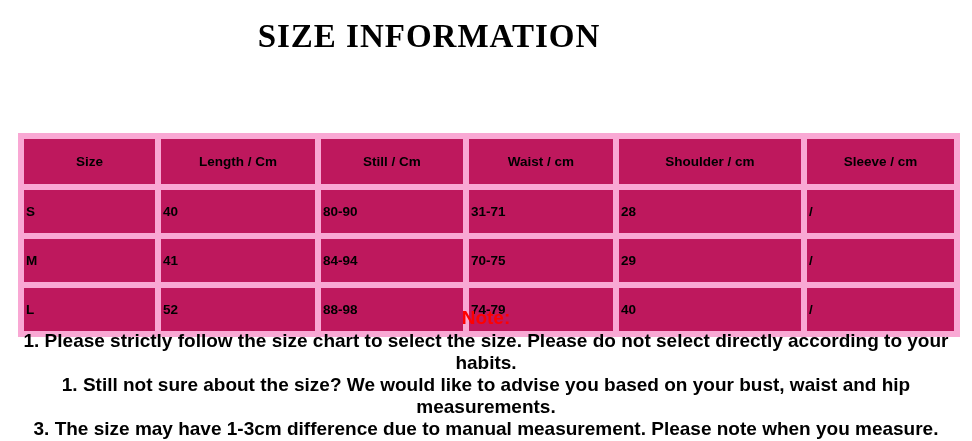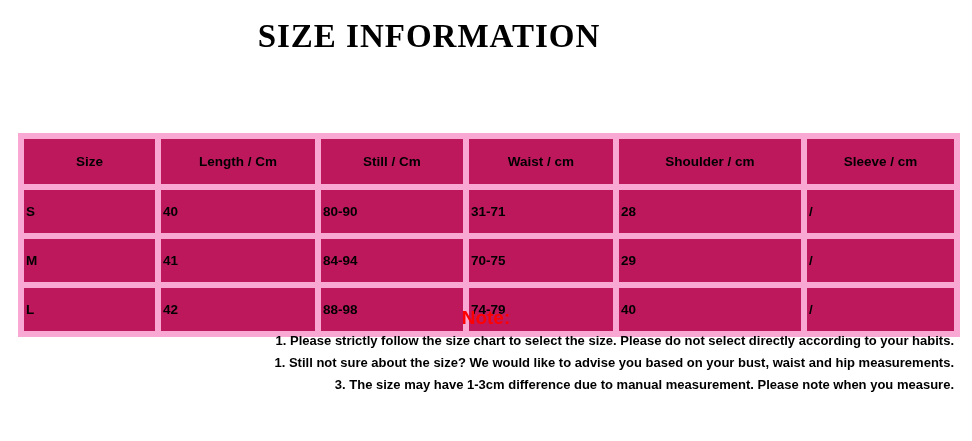--- a/index.html
+++ b/index.html
@@ -72,25 +72,24 @@
   }
   .note-title {
     color: #ff0000;
     font-weight: bold;
     font-size: 19px;
     margin: 0 0 2px 0;
     line-height: 20px;
   }
   .note-line {
     font-weight: bold;
-    font-size: 13px;
+    font-size: 19px;
     line-height: 22px;
     margin: 0;
     color: #000;
-    text-align: right;
   }
 </style>
 </head>
 <body>
 
 <div class="page">
 
   <h1 class="title">SIZE INFORMATION</h1>
 
   <div class="table-wrap">
@@ -125,21 +124,21 @@
         <tr>
           <td>M</td>
           <td>41</td>
           <td>84-94</td>
           <td>70-75</td>
           <td>29</td>
           <td>/</td>
         </tr>
         <tr>
           <td>L</td>
-          <td>42</td>
+          <td>52</td>
           <td>88-98</td>
           <td>74-79</td>
           <td>40</td>
           <td>/</td>
         </tr>
       </tbody>
     </table>
   </div>
 
   <div class="note-block">

